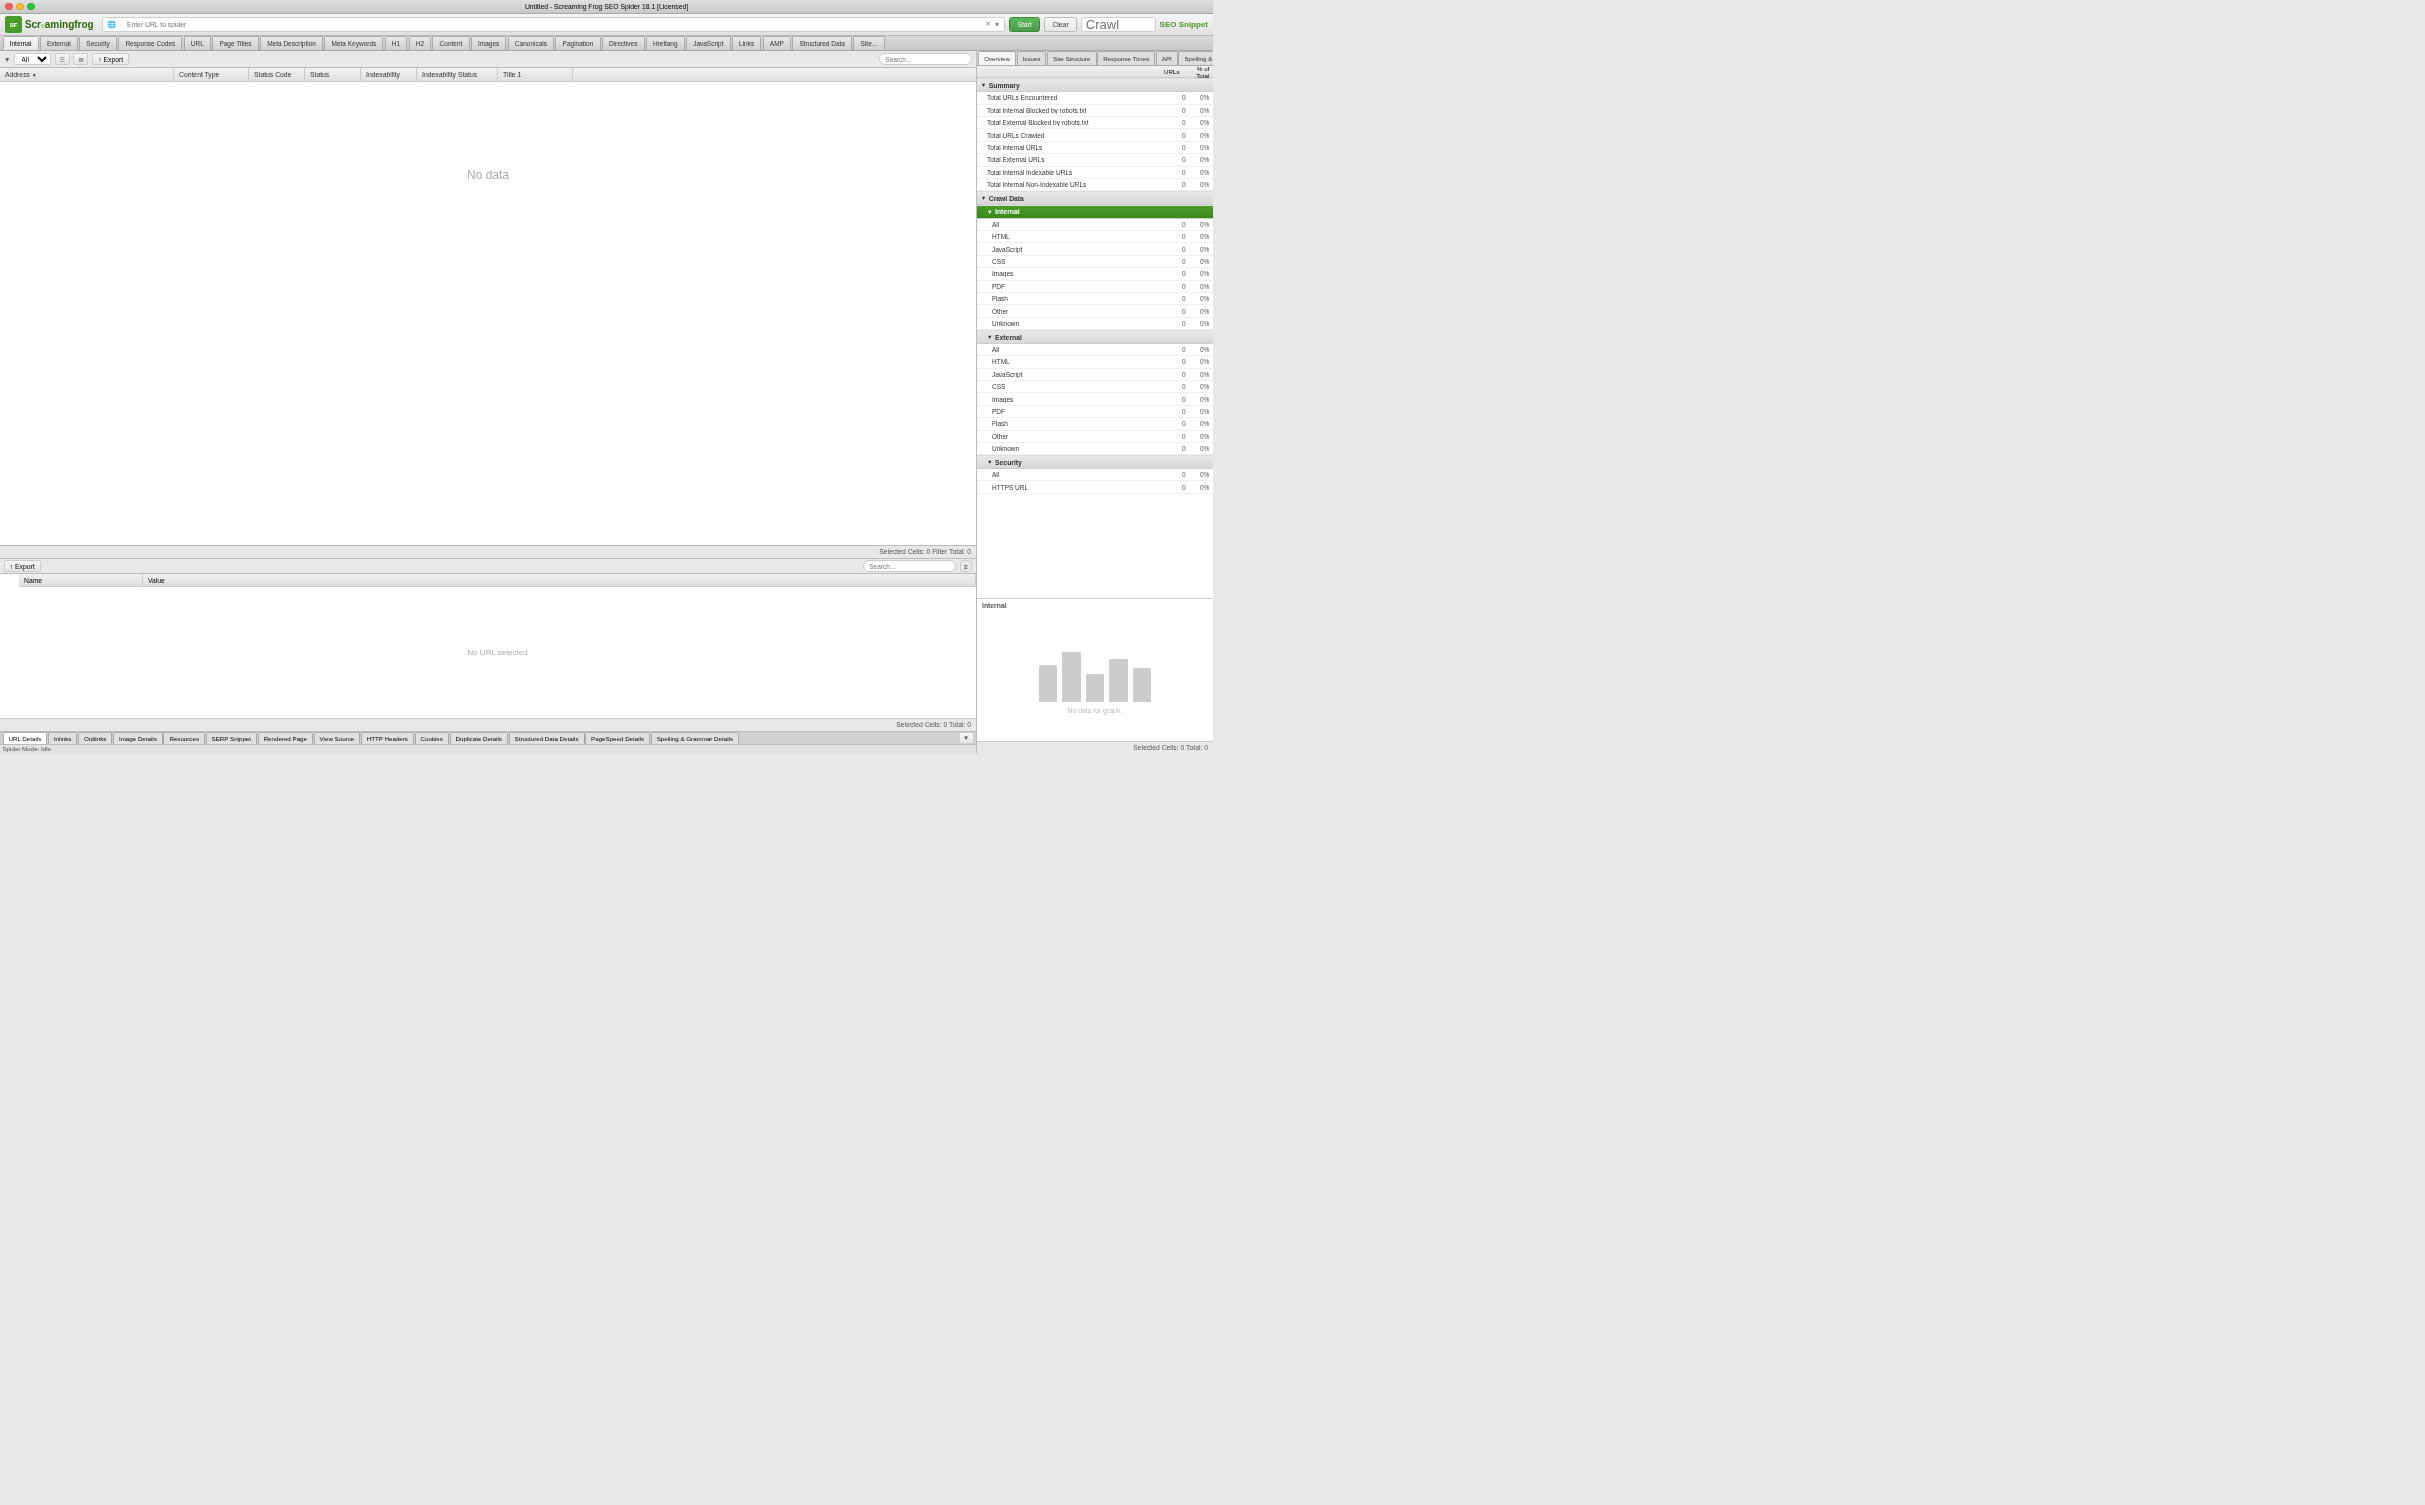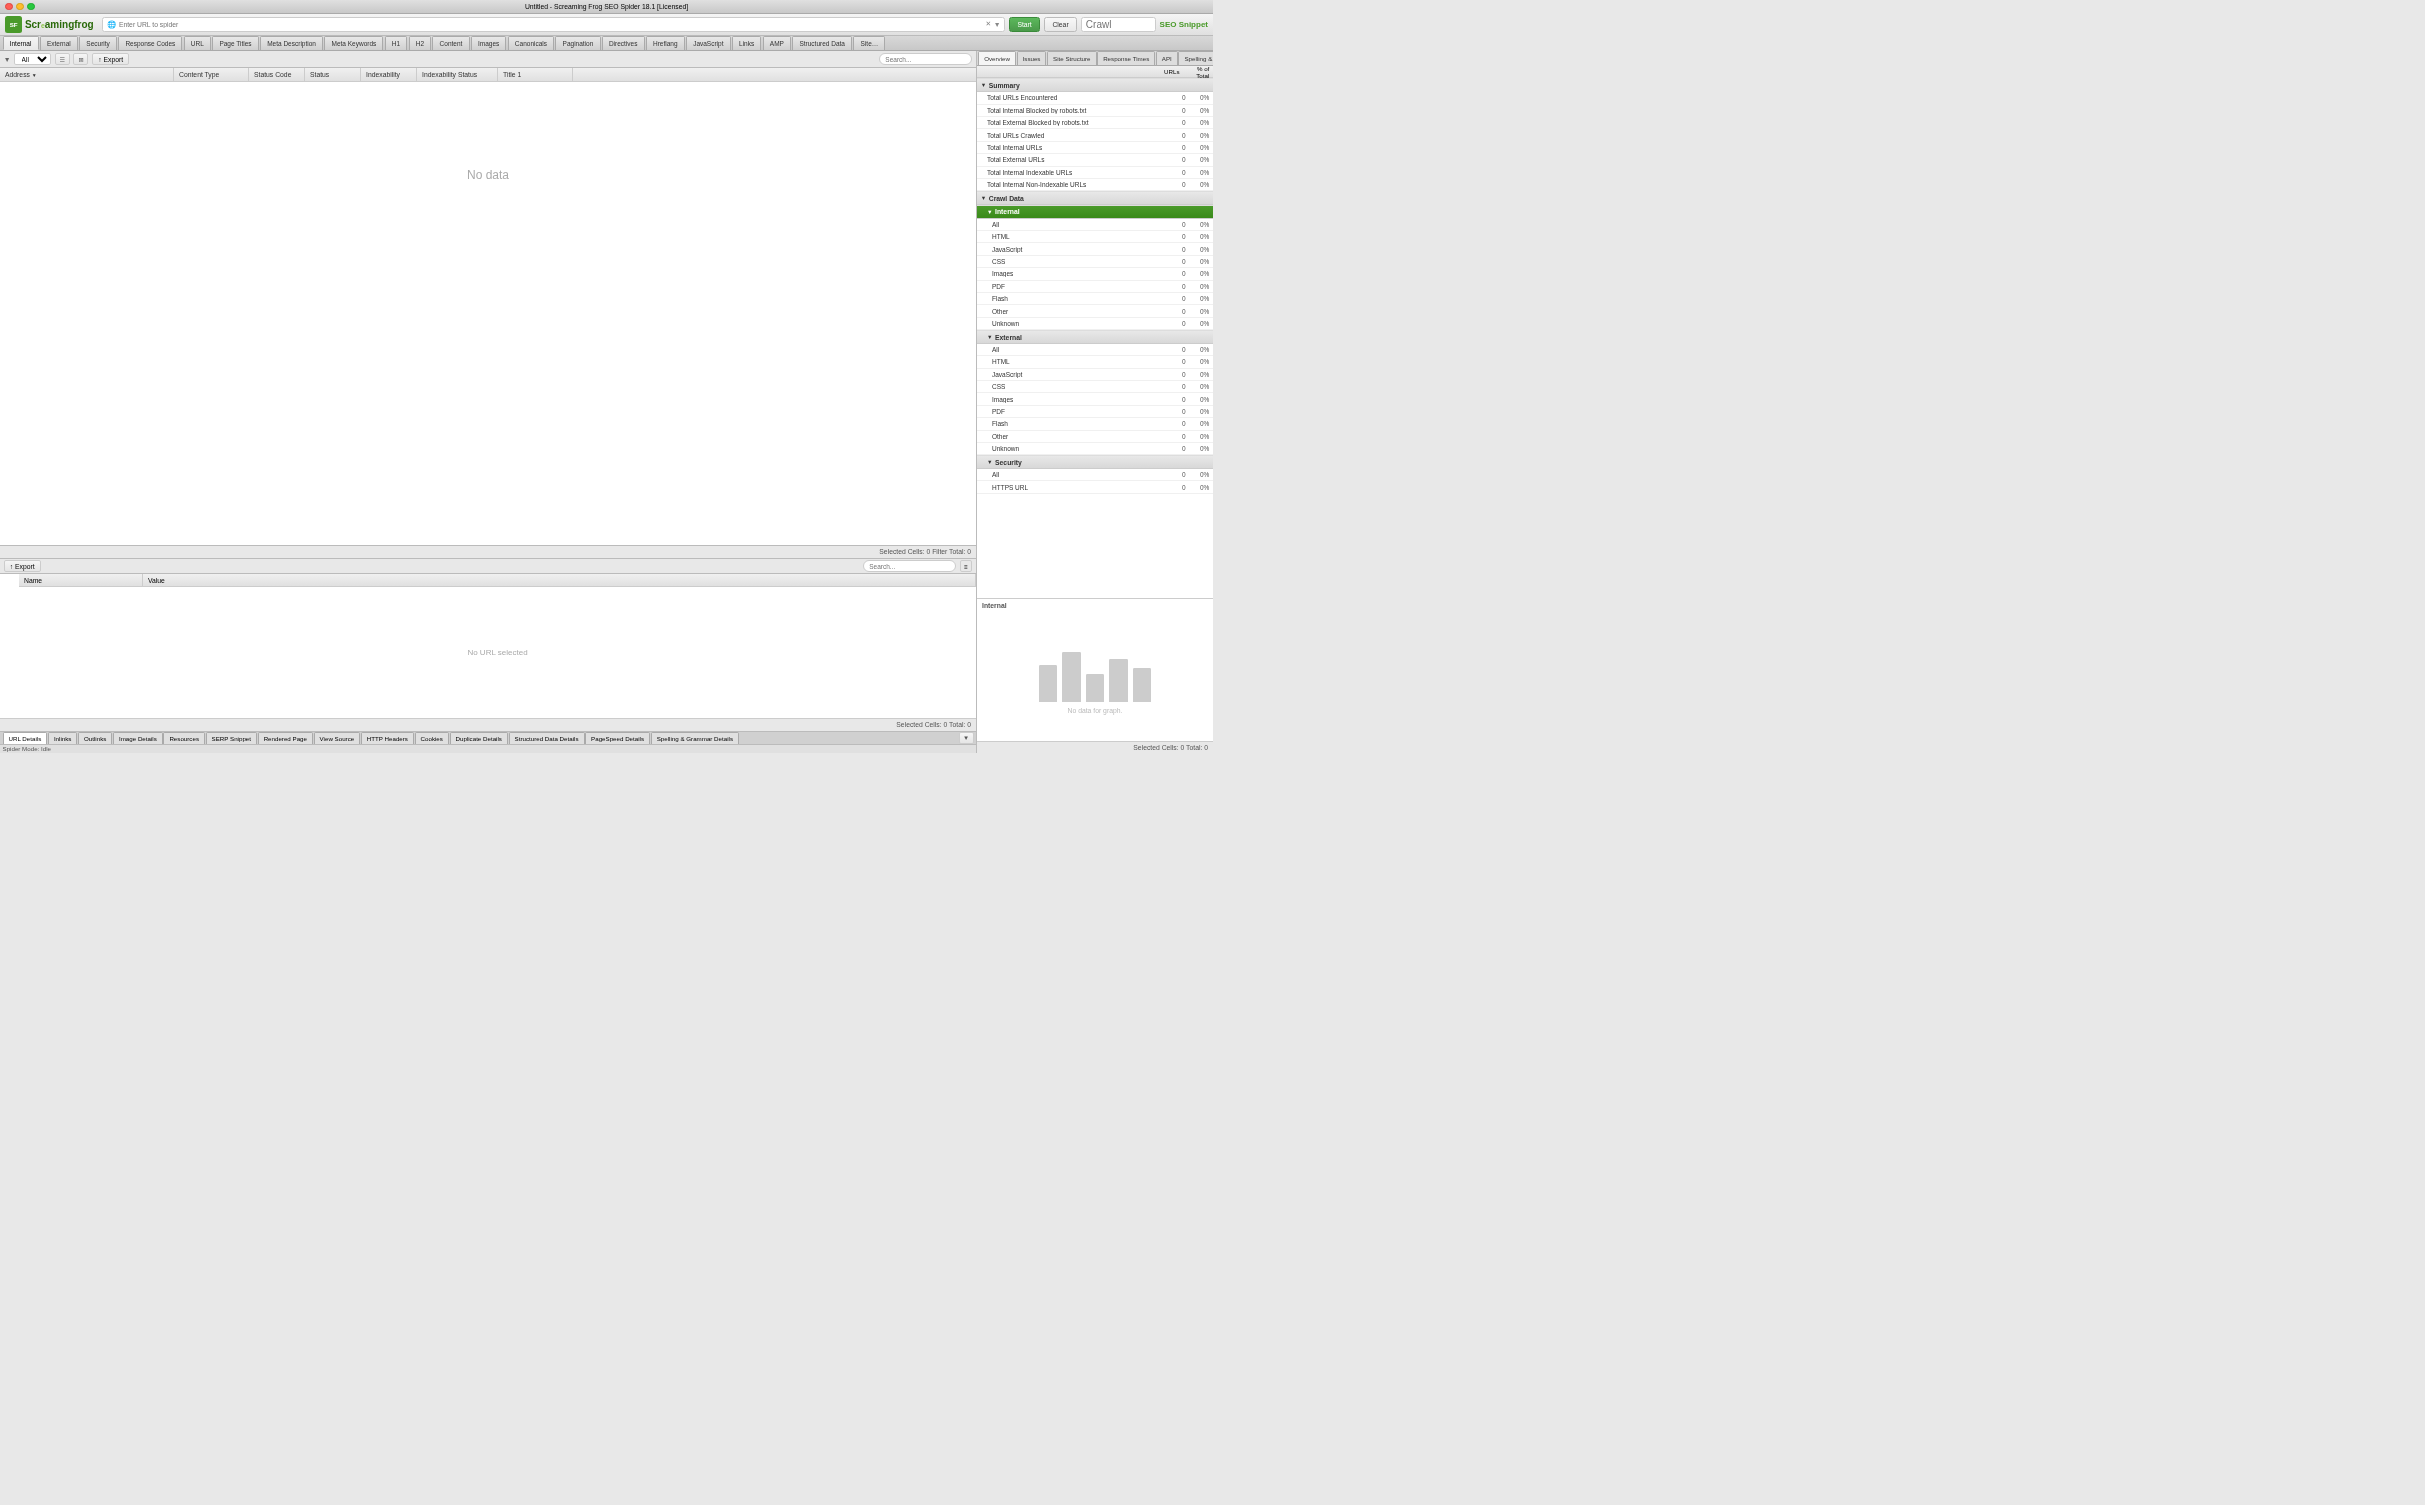--- a/index.html
+++ b/index.html
@@ -55,21 +55,21 @@
       height: 15px;
       border: 0.6px solid #ccc;
       border-radius: 2.5px;
       background: white;
       display: flex;
       align-items: center;
       padding: 0 3.7px;
       gap: 2.5px;
     }
     .url-bar input {
-      flex: 1; border: none; outline: none; font-size: 6.8px; background: transparent;
+      flex: 1; border: none; outline: none; font-size: 6.8px; background: transparent; margin-left: 8px;
     }
     .url-bar-icon { color: #888; font-size: 7.5px; }
     .btn {
       height: 15px;
       padding: 0 7.5px;
       border: 0.6px solid #bbb;
       border-radius: 2.5px;
       background: linear-gradient(to bottom, #f8f8f8, #e8e8e8);
       cursor: pointer;
       font-size: 6.8px;
@@ -77,21 +77,21 @@
       white-space: nowrap;
     }
     .btn-start { background: linear-gradient(to bottom, #5cb85c, #4a9a4a); color: white; border-color: #3a8a3a; }
     .crawl-input {
       height: 15px;
       border: 0.6px solid #ccc;
       border-radius: 2.5px;
       background: white;
       padding: 0 4px;
       width: 75px;
-      font-size: 10px;
+      font-size: 13px;
     }
     .seo-spider-label {
       font-size: 8px; font-weight: bold; color: #4a9a2a;
     }
 
     
     #nav-tabs {
       height: 15px;
       background: linear-gradient(to bottom, #d8d8d8, #c8c8c8);
       border-bottom: 0.6px solid #aaa;

